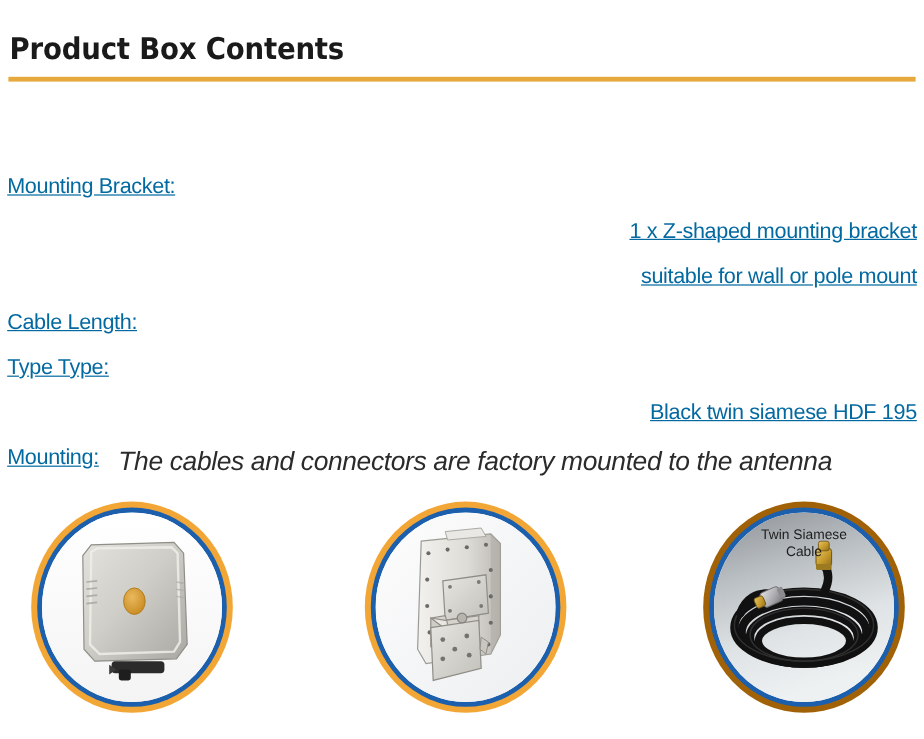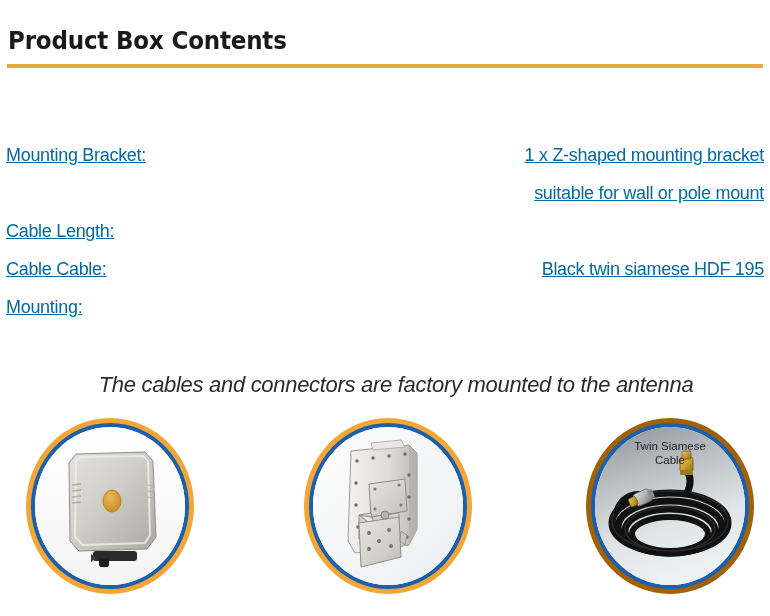--- a/index.html
+++ b/index.html
@@ -66,20 +66,21 @@
     white-space: pre-line;
     text-decoration: underline;
   }
   .spec-label {
     text-align: left;
     flex: 0 0 auto;
   }
   .spec-value {
     text-align: right;
     flex: 1 1 auto;
+    margin-top: 37px;
   }
 
   
   .caption {
     position: absolute;
     left: 0;
     top: 372px;
     width: 770px;
     text-align: center;
     font-family: "Liberation Sans", sans-serif;
@@ -160,21 +161,21 @@
     <span class="spec-label">Mounting Bracket:</span>
     <span class="spec-value">1 x Z-shaped mounting bracket
 suitable for wall or pole mount</span>
   </div>
 
   <div class="spec-row">
     <span class="spec-label">Cable Length:</span>
   </div>
 
   <div class="spec-row">
-    <span class="spec-label">Cable Cable:</span>
+    <span class="spec-label">Type Type:</span>
     <span class="spec-value">Black twin siamese HDF 195</span>
   </div>
 
   <div class="spec-row">
     <span class="spec-label">Mounting:</span>
   </div>
 
 </div>
 
 <div class="caption">The cables and connectors are factory mounted to the antenna</div>

